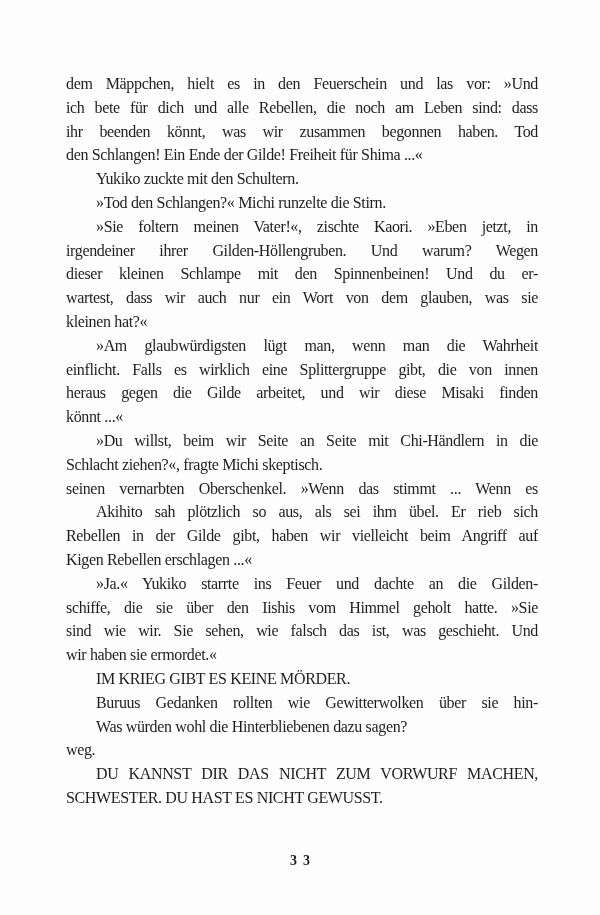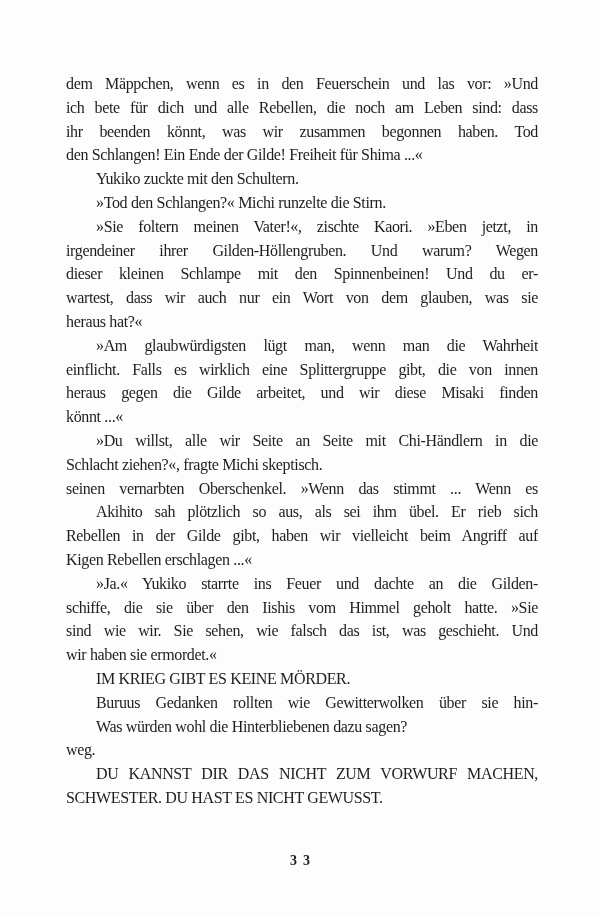--- a/index.html
+++ b/index.html
@@ -50,36 +50,36 @@
     letter-spacing: 6px;
     text-indent: 6px;
     color: #1e1e1e;
   }
 </style>
 </head>
 <body>
 
 <div class="page">
   <div class="text-block" id="text-block">
-      <div class="line just"><span>dem Mäppchen, wenn es in den Feuerschein und las vor: »Und</span></div>
+      <div class="line just"><span>dem Mäppchen, hielt es in den Feuerschein und las vor: »Und</span></div>
       <div class="line just"><span>ich bete für dich und alle Rebellen, die noch am Leben sind: dass</span></div>
       <div class="line just"><span>ihr beenden könnt, was wir zusammen begonnen haben. Tod</span></div>
       <div class="line"><span>den Schlangen! Ein Ende der Gilde! Freiheit für Shima ...«</span></div>
       <div class="line ind"><span>Yukiko zuckte mit den Schultern.</span></div>
       <div class="line ind"><span>»Tod den Schlangen?« Michi runzelte die Stirn.</span></div>
       <div class="line ind just"><span>»Sie foltern meinen Vater!«, zischte Kaori. »Eben jetzt, in</span></div>
       <div class="line just"><span>irgendeiner ihrer Gilden-Höllengruben. Und warum? Wegen</span></div>
       <div class="line just"><span>dieser kleinen Schlampe mit den Spinnenbeinen! Und du er-</span></div>
       <div class="line just"><span>wartest, dass wir auch nur ein Wort von dem glauben, was sie</span></div>
-      <div class="line"><span>heraus hat?«</span></div>
+      <div class="line"><span>kleinen hat?«</span></div>
       <div class="line ind just"><span>»Am glaubwürdigsten lügt man, wenn man die Wahrheit</span></div>
       <div class="line just"><span>einflicht. Falls es wirklich eine Splittergruppe gibt, die von innen</span></div>
       <div class="line just"><span>heraus gegen die Gilde arbeitet, und wir diese Misaki finden</span></div>
       <div class="line"><span>könnt ...«</span></div>
-      <div class="line ind just"><span>»Du willst, alle wir Seite an Seite mit </span><span class="it">Chi-Händlern</span><span> in die</span></div>
+      <div class="line ind just"><span>»Du willst, beim wir Seite an Seite mit </span><span class="it">Chi-Händlern</span><span> in die</span></div>
       <div class="line"><span>Schlacht ziehen?«, fragte Michi skeptisch.</span></div>
       <div class="line just"><span>seinen vernarbten Oberschenkel. »Wenn das stimmt ... Wenn es</span></div>
       <div class="line ind just"><span>Akihito sah plötzlich so aus, als sei ihm übel. Er rieb sich</span></div>
       <div class="line just"><span>Rebellen in der Gilde gibt, haben wir vielleicht beim Angriff auf</span></div>
       <div class="line"><span>Kigen </span><span class="it">Rebellen</span><span> erschlagen ...«</span></div>
       <div class="line ind just"><span>»Ja.« Yukiko starrte ins Feuer und dachte an die Gilden-</span></div>
       <div class="line just"><span>schiffe, die sie über den Iishis vom Himmel geholt hatte. »Sie</span></div>
       <div class="line just"><span>sind wie wir. Sie sehen, wie falsch das ist, was geschieht. Und</span></div>
       <div class="line"><span>wir haben sie ermordet.«</span></div>
       <div class="line ind"><span class="it">IM KRIEG GIBT ES KEINE MÖRDER.</span></div>

